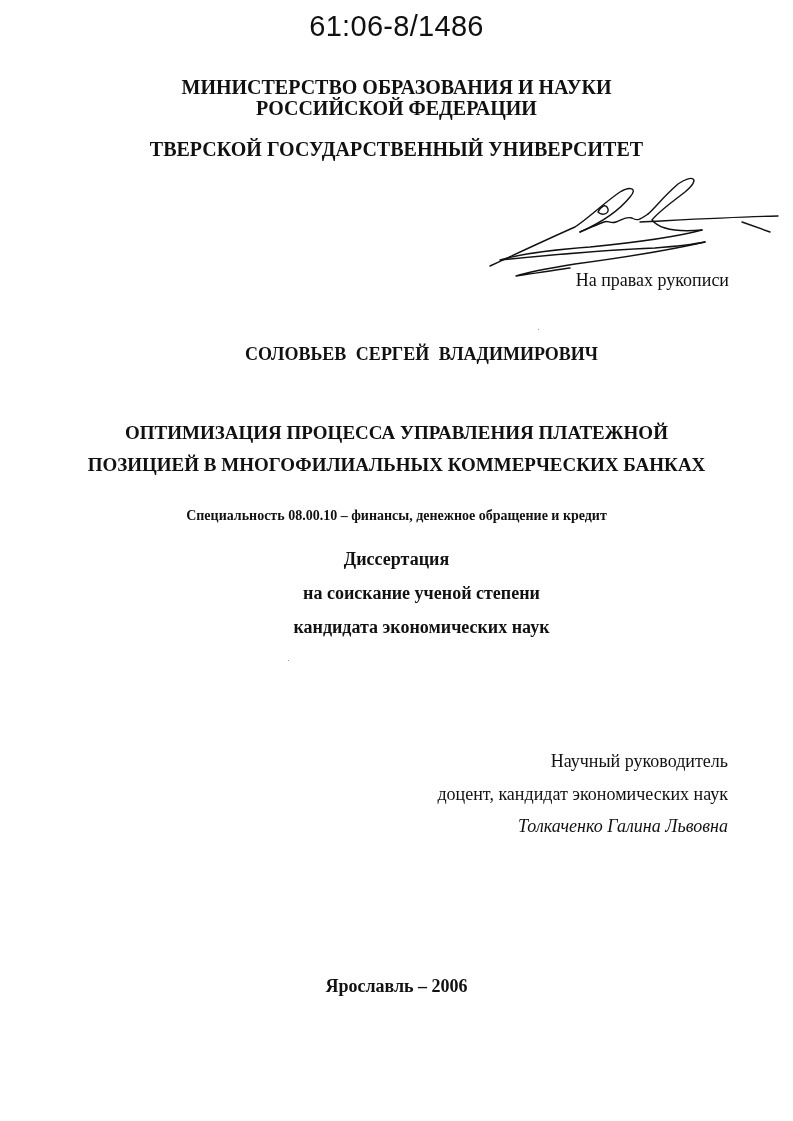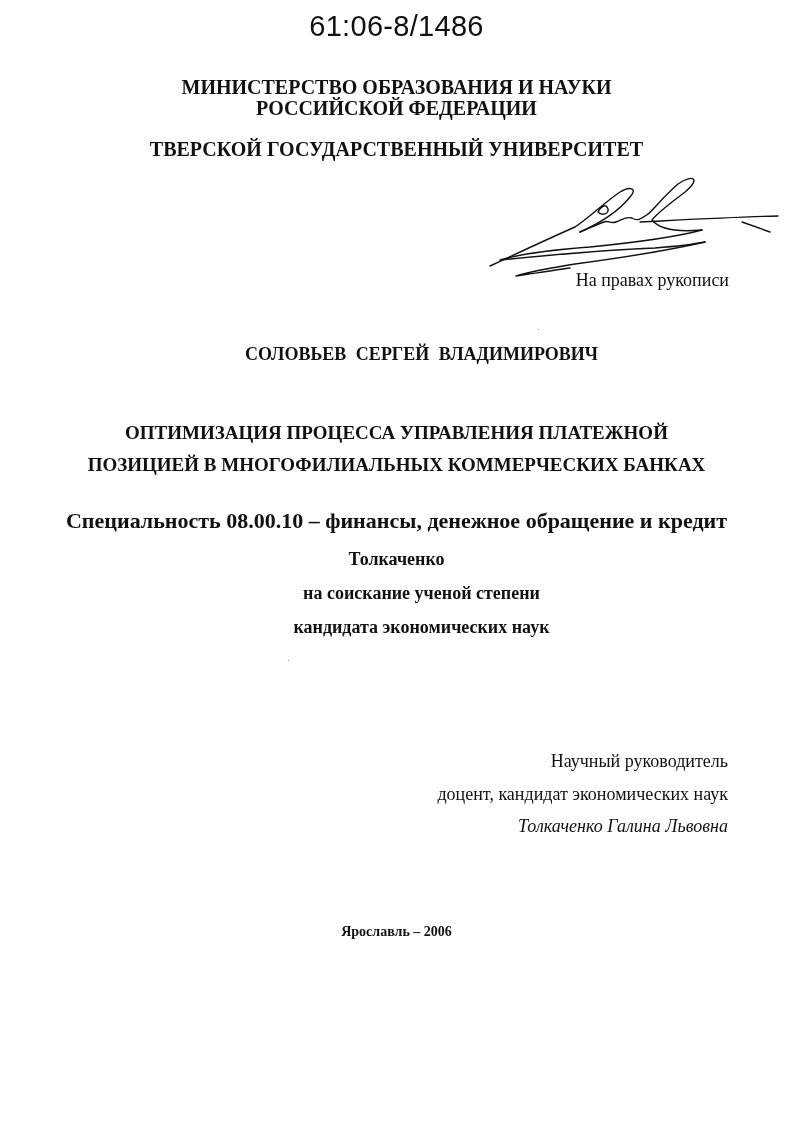--- a/index.html
+++ b/index.html
@@ -53,36 +53,36 @@
     word-spacing: 5px;
     padding-left: 25px;
   }
   .title {
     font-size: 19px;
     font-weight: bold;
   }
   .title1 { top: 422px; }
   .title2 { top: 454px; }
 
-  .specialty { top: 508px; font-size: 22px; }
+  .specialty { top: 508px; font-size: 14px; }
   .dissertation { font-size: 18px; }
   .diss1 { top: 549px; }
   .diss2 { top: 583px; padding-left: 25px; }
   .diss3 { top: 617px; padding-left: 25px; }
 
   .supervisor {
     right: 65px;
     font-size: 18px;
     text-align: right;
   }
   .sup1 { top: 751px; text-align: right; }
   .sup2 { top: 784px; }
   .sup3 { top: 816px; font-style: italic; }
 
-  .city { top: 924px; font-size: 14px; }
+  .city { top: 976px; font-size: 18px; }
 
   .speck {
     position: absolute;
     width: 1px; height: 1px;
     background: #999;
   }
 </style>
 </head>
 <body>
 
@@ -107,21 +107,21 @@
 
   <div class="abs rights">На правах рукописи</div>
 
   <div class="abs center author">СОЛОВЬЕВ  СЕРГЕЙ  ВЛАДИМИРОВИЧ</div>
 
   <div class="abs center title title1">ОПТИМИЗАЦИЯ ПРОЦЕССА УПРАВЛЕНИЯ ПЛАТЕЖНОЙ</div>
   <div class="abs center title title2">ПОЗИЦИЕЙ В МНОГОФИЛИАЛЬНЫХ КОММЕРЧЕСКИХ БАНКАХ</div>
 
   <div class="abs center specialty">Специальность 08.00.10 – финансы, денежное обращение и кредит</div>
 
-  <div class="abs center dissertation diss1">Толкаченко</div>
+  <div class="abs center dissertation diss1">Диссертация</div>
   <div class="abs center dissertation diss2">на соискание ученой степени</div>
   <div class="abs center dissertation diss3">кандидата экономических наук</div>
 
   <div class="abs supervisor sup1">Научный руководитель</div>
   <div class="abs supervisor sup2">доцент, кандидат экономических наук</div>
   <div class="abs supervisor sup3">Толкаченко Галина Львовна</div>
 
   <div class="abs center city">Ярославль – 2006</div>
 
   <div class="speck" style="left:538px; top:329px;"></div>

